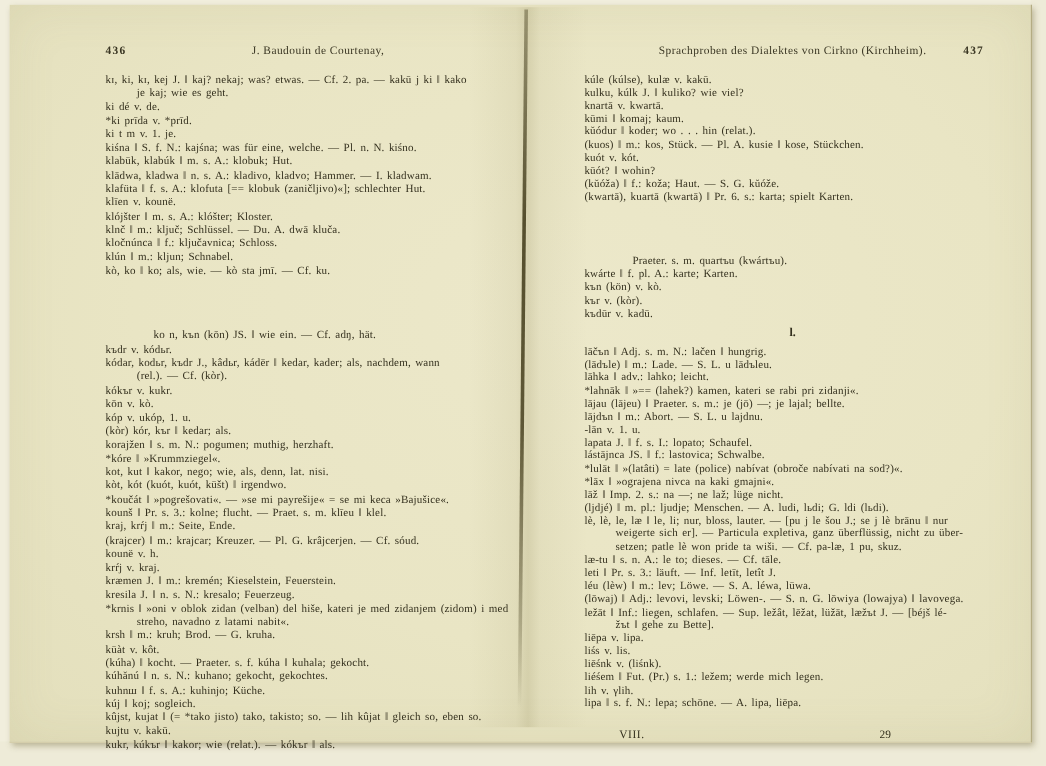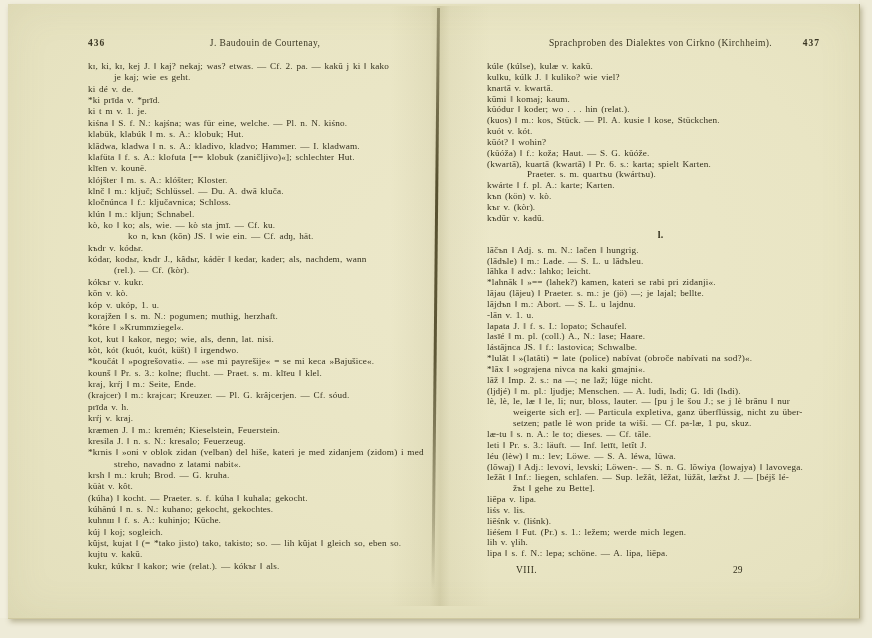--- a/index.html
+++ b/index.html
@@ -39,26 +39,26 @@
   .pagenum-right{position:absolute;right:14px;top:0;font-weight:bold;letter-spacing:1px;}
   .lines{margin-top:9px;}
   .tline{
     white-space:nowrap;overflow:visible;
     font-size:9.2px;color:#34301e;
     word-spacing:1.2px;letter-spacing:0.15px;
   }
   .col-left .tline{line-height:11.36px;height:11.36px;}
   .col-right .tline{line-height:10.85px;height:10.85px;}
   .i1{padding-left:26px;}
-  .i2{padding-left:40px;}
+  .i2{padding-left:40px;margin-top:43px;}
   .section-heading{
     text-align:center;font-weight:bold;font-size:10px;color:#34301e;
     margin:5px 0 4px 0;line-height:12px;
   }
-  .footer-row{position:relative;height:12px;font-size:9.5px;color:#34301e;margin-top:6px;}
+  .footer-row{position:relative;height:12px;font-size:9.5px;color:#34301e;margin-top:17px;}
   .footer-sig{position:absolute;left:29px;top:0;letter-spacing:0.5px;}
   .footer-sheet{position:absolute;left:246px;top:0;}
   
   .backdrop-bottom{position:absolute;left:0;top:618px;width:872px;height:20px;background:#eeebd8;}
   .backdrop-right{position:absolute;left:859px;top:0;width:13px;height:638px;background:#eeebd8;}
 </style>
 </head>
 <body>
 
 <div class="canvas">
@@ -90,29 +90,30 @@
         <div class="tline i0">kločnúnca ‖ f.: ključavnica; Schloss.</div>
         <div class="tline i0">klún ‖ m.: kljun; Schnabel.</div>
         <div class="tline i0">kò, ko ‖ ko; als, wie. — kò sta jmī. — Cf. ku.</div>
         <div class="tline i2">ko n, kъn (kōn) JS. ‖ wie ein. — Cf. adŋ, hät.</div>
         <div class="tline i0">kъdr v. kódьr.</div>
         <div class="tline i0">kódar, kodьr, kъdr J., kâdьr, kádër ‖ kedar, kader; als, nachdem, wann</div>
         <div class="tline i1">(rel.). — Cf. (kòr).</div>
         <div class="tline i0">kókъr v. kukr.</div>
         <div class="tline i0">kōn v. kò.</div>
         <div class="tline i0">kóp v. ukóp, 1. u.</div>
+        <div class="tline i0">(kòr) kór, kъr ‖ kedar; als.</div>
         <div class="tline i0">korajžen ‖ s. m. N.: pogumen; muthig, herzhaft.</div>
         <div class="tline i0">*kóre ‖ »Krummziegel«.</div>
         <div class="tline i0">kot, kut ‖ kakor, nego; wie, als, denn, lat. nisi.</div>
         <div class="tline i0">kòt, kót (kuót, kuót, küšt) ‖ irgendwo.</div>
         <div class="tline i0">*koučát ‖ »pogrešovati«. — »se mi payrešije« = se mi keca »Bajušice«.</div>
         <div class="tline i0">kounš ‖ Pr. s. 3.: kolne; flucht. — Praet. s. m. klīeu ‖ klel.</div>
         <div class="tline i0">kraj, krŕj ‖ m.: Seite, Ende.</div>
         <div class="tline i0">(krajcer) ‖ m.: krajcar; Kreuzer. — Pl. G. krâjcerjen. — Cf. sóud.</div>
-        <div class="tline i0">prīda v. h.</div>
+        <div class="tline i0">kounë v. h.</div>
         <div class="tline i0">krŕj v. kraj.</div>
         <div class="tline i0">kræmen J. ‖ m.: kremén; Kieselstein, Feuerstein.</div>
         <div class="tline i0">kresila J. ‖ n. s. N.: kresalo; Feuerzeug.</div>
         <div class="tline i0">*krnis ‖ »oni v oblok zidan (velban) del hiše, kateri je med zidanjem (zidom) i med</div>
         <div class="tline i1">streho, navadno z latami nabit«.</div>
         <div class="tline i0">krsh ‖ m.: kruh; Brod. — G. kruha.</div>
         <div class="tline i0">küàt v. kôt.</div>
         <div class="tline i0">(kúha) ‖ kocht. — Praeter. s. f. kúha ‖ kuhala; gekocht.</div>
         <div class="tline i0">kúhănú ‖ n. s. N.: kuhano; gekocht, gekochtes.</div>
         <div class="tline i0">kuhnш ‖ f. s. A.: kuhinjo; Küche.</div>
@@ -148,21 +149,20 @@
     <div class="section-heading">l.</div>
     <div class="lines ink" style="margin-top:0;">
         <div class="tline i0">lāčъn ‖ Adj. s. m. N.: lačen ‖ hungrig.</div>
         <div class="tline i0">(lādъle) ‖ m.: Lade. — S. L. u lādъleu.</div>
         <div class="tline i0">lāhka ‖ adv.: lahko; leicht.</div>
         <div class="tline i0">*lahnāk ‖ »== (lahek?) kamen, kateri se rabi pri zidanji«.</div>
         <div class="tline i0">lājau (lājeu) ‖ Praeter. s. m.: je (jö) —; je lajal; bellte.</div>
         <div class="tline i0">lājdъn ‖ m.: Abort. — S. L. u lajdnu.</div>
         <div class="tline i0">-lān v. 1. u.</div>
         <div class="tline i0">lapata J. ‖ f. s. I.: lopato; Schaufel.</div>
-        <div class="tline i0">lasīé ‖ m. pl. (coll.) A., N.: lase; Haare.</div>
         <div class="tline i0">lástājnca JS. ‖ f.: lastovica; Schwalbe.</div>
         <div class="tline i0">*lulāt ‖ »(latâti) = late (police) nabívat (obroče nabívati na sod?)«.</div>
         <div class="tline i0">*lāx ‖ »ograjena nivca na kaki gmajni«.</div>
         <div class="tline i0">lāž ‖ Imp. 2. s.: na —; ne laž; lüge nicht.</div>
         <div class="tline i0">(ljdjé) ‖ m. pl.: ljudje; Menschen. — A. ludi, lьdi; G. ldi (lьdi).</div>
         <div class="tline i0">lè, lè, le, læ ‖ le, li; nur, bloss, lauter. — [pu j le šou J.; se j lè brānu ‖ nur</div>
         <div class="tline i1">weigerte sich er]. — Particula expletiva, ganz überflüssig, nicht zu über-</div>
         <div class="tline i1">setzen; patle lè won pride ta wiši. — Cf. pa-læ, 1 pu, skuz.</div>
         <div class="tline i0">læ-tu ‖ s. n. A.: le to; dieses. — Cf. tāle.</div>
         <div class="tline i0">leti ‖ Pr. s. 3.: läuft. — Inf. letīt, letît J.</div>

